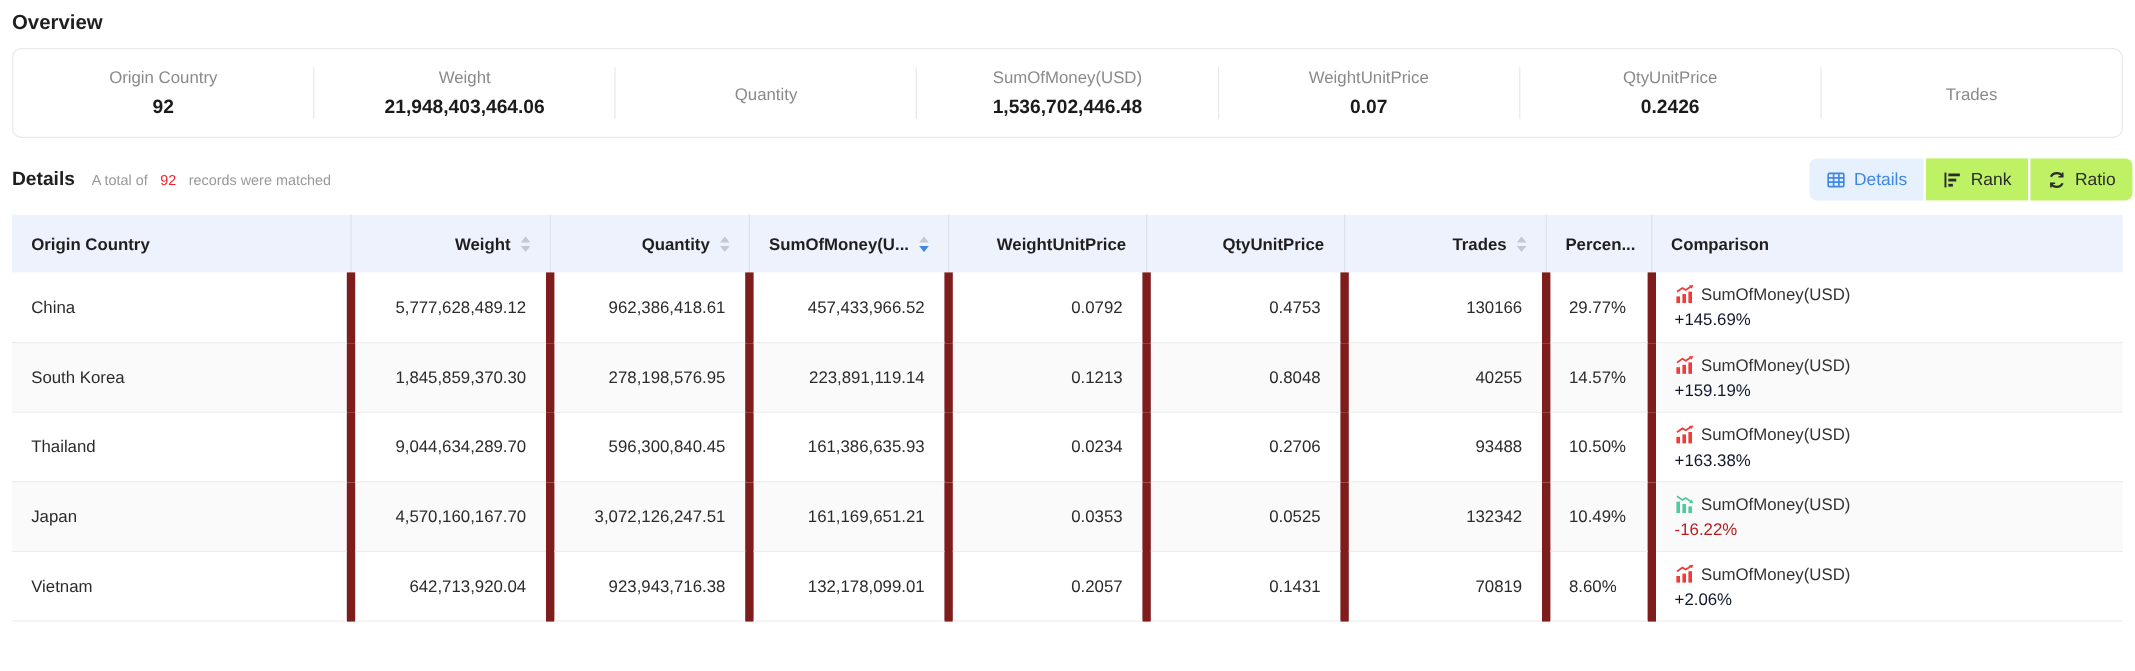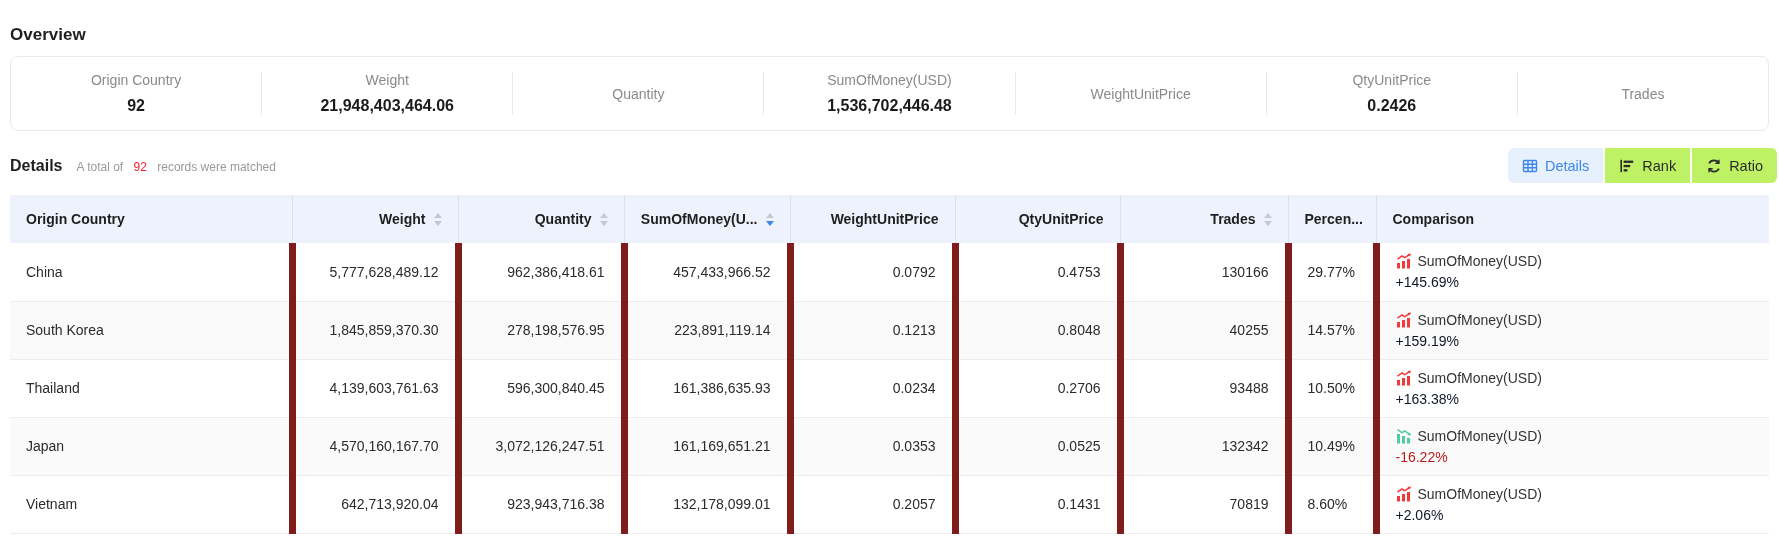--- a/index.html
+++ b/index.html
@@ -4,21 +4,21 @@
 <style>
   * { box-sizing: border-box; }
   html,body { margin:0; padding:0; }
   body {
     width:1779px; height:559px; overflow:hidden;
     background:#fff; color:#262626;
     font-family:"Liberation Sans","DejaVu Sans",sans-serif;
     font-size:14px;
   }
   
-  .topbar { display:flex; justify-content:space-between; align-items:center; padding:25px 22px 4px 10px; }
+  .topbar { display:flex; justify-content:space-between; align-items:center; padding:9px 22px 4px 10px; }
   .page-title { font-size:17px; font-weight:700; margin:0; color:#1f1f1f; }
   .topbar-actions { display:flex; gap:30px; }
   .btn {
     display:inline-flex; align-items:center; gap:8px;
     background:#f4f6f8; border:none; border-radius:6px;
     height:34px; padding:0 16px; font-size:14.5px; color:#333;
     font-family:inherit; cursor:pointer;
   }
   .icon { display:inline-flex; align-items:center; justify-content:center; }
   .icon svg { display:block; }
@@ -105,20 +105,21 @@
     <div class="stat-label">Quantity</div>
   </div>
 
   <div class="stat">
     <div class="stat-label">SumOfMoney(USD)</div>
     <div class="stat-value">1,536,702,446.48</div>
   </div>
 
   <div class="stat">
     <div class="stat-label">WeightUnitPrice</div>
+    <div class="stat-value">0.07</div>
   </div>
 
   <div class="stat">
     <div class="stat-label">QtyUnitPrice</div>
     <div class="stat-value">0.2426</div>
   </div>
 
   <div class="stat">
     <div class="stat-label">Trades</div>
   </div>
@@ -312,21 +313,21 @@
 
           <span>SumOfMoney(USD)</span>
         </div>
         <div class="cmp-change">+159.19%</div>
       </div>
     </td>
   </tr>
 
   <tr>
     <td class="al">Thailand</td>
-    <td class="ar">4,139,603,761.63</td>
+    <td class="ar">9,044,634,289.70</td>
     <td class="ar">596,300,840.45</td>
     <td class="ar">161,386,635.93</td>
     <td class="ar">0.0234</td>
     <td class="ar">0.2706</td>
     <td class="ar">93488</td>
     <td class="al">10.50%</td>
     <td class="al">
       <div class="cmp dir-up">
         <div class="cmp-top">
           <span class="icon cmp-icon ic-up">

